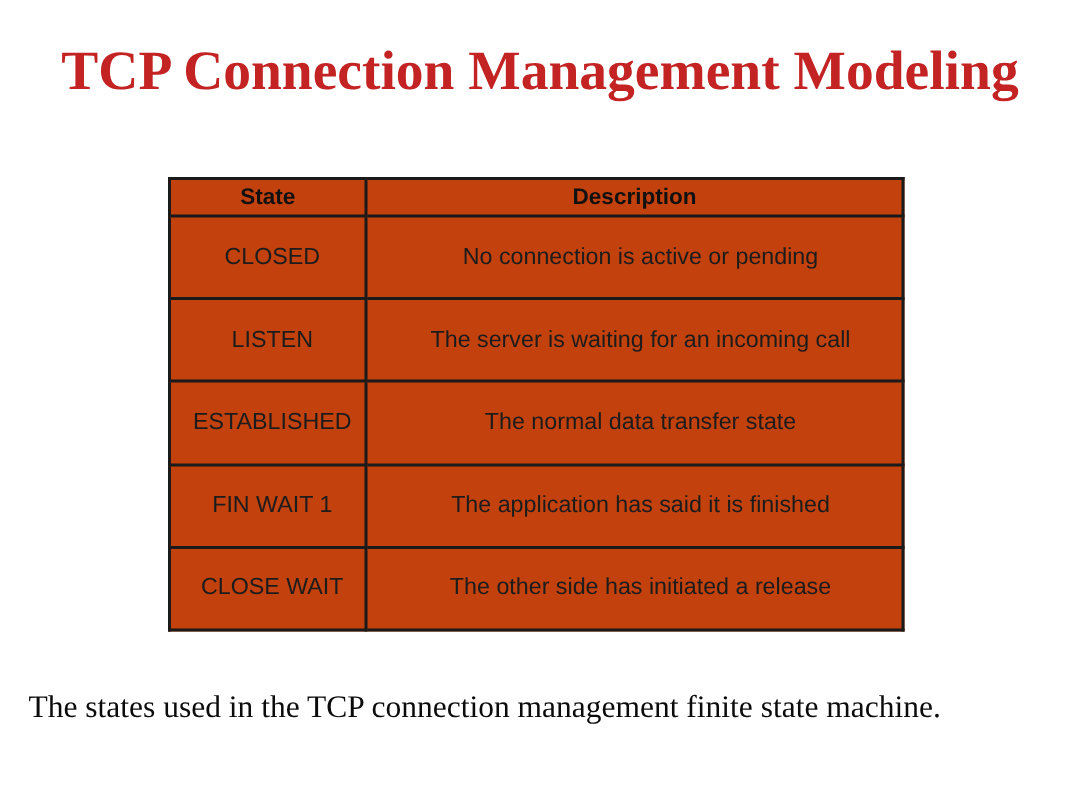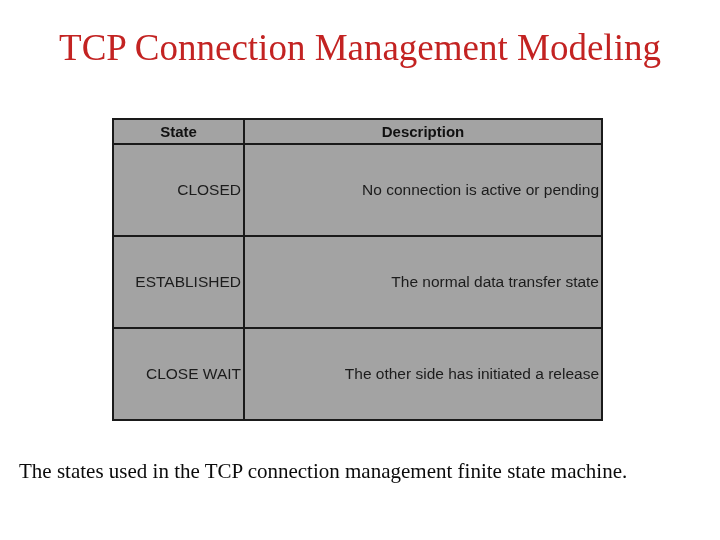--- a/index.html
+++ b/index.html
@@ -14,57 +14,57 @@
     overflow: hidden;
     font-family: "Liberation Sans", sans-serif;
   }
   .slide-title {
     position: absolute;
     top: 29px;
     left: 0;
     width: 720px;
     text-align: center;
     font-family: "Liberation Serif", serif;
-    font-weight: normal;
+    font-weight: bold;
     font-size: 37px;
     line-height: 1;
     letter-spacing: 0px;
     color: #c32322;
     margin: 0;
     white-space: nowrap;
   }
   table.states-table {
     position: absolute;
     left: 112px;
     top: 118px;
     width: 491px;
     height: 303px;
     border-collapse: collapse;
     table-layout: fixed;
-    background: #a3a3a3;
+    background: #c2410c;
   }
   .states-table th,
   .states-table td {
     border: 2px solid #1a1a1a;
     height: 23px;
     overflow: hidden;
     white-space: nowrap;
   }
   .states-table col.col-state { width: 131px; }
   .states-table th {
     font-size: 15px;
     font-weight: bold;
     color: #111111;
     text-align: center;
     padding: 0;
   }
   .states-table td {
     font-size: 15.5px;
     color: #1c1c1c;
-    text-align: right;
+    text-align: center;
     vertical-align: middle;
     padding: 0 2px 0 10px;
   }
   .states-table td.state-cell {
     padding-left: 8px;
   }
   .slide-caption {
     position: absolute;
     top: 450px;
     left: 9px;
@@ -92,22 +92,30 @@
       <th>State</th>
       <th>Description</th>
     </tr>
   </thead>
   <tbody>
       <tr>
         <td class="state-cell">CLOSED</td>
         <td class="description-cell">No connection is active or pending</td>
       </tr>
       <tr>
+        <td class="state-cell">LISTEN</td>
+        <td class="description-cell">The server is waiting for an incoming call</td>
+      </tr>
+      <tr>
         <td class="state-cell">ESTABLISHED</td>
         <td class="description-cell">The normal data transfer state</td>
+      </tr>
+      <tr>
+        <td class="state-cell">FIN WAIT 1</td>
+        <td class="description-cell">The application has said it is finished</td>
       </tr>
       <tr>
         <td class="state-cell">CLOSE WAIT</td>
         <td class="description-cell">The other side has initiated a release</td>
       </tr>
     </tbody>
 </table>
 
 <p class="slide-caption">The states used in the TCP connection management finite state machine.</p>
 

